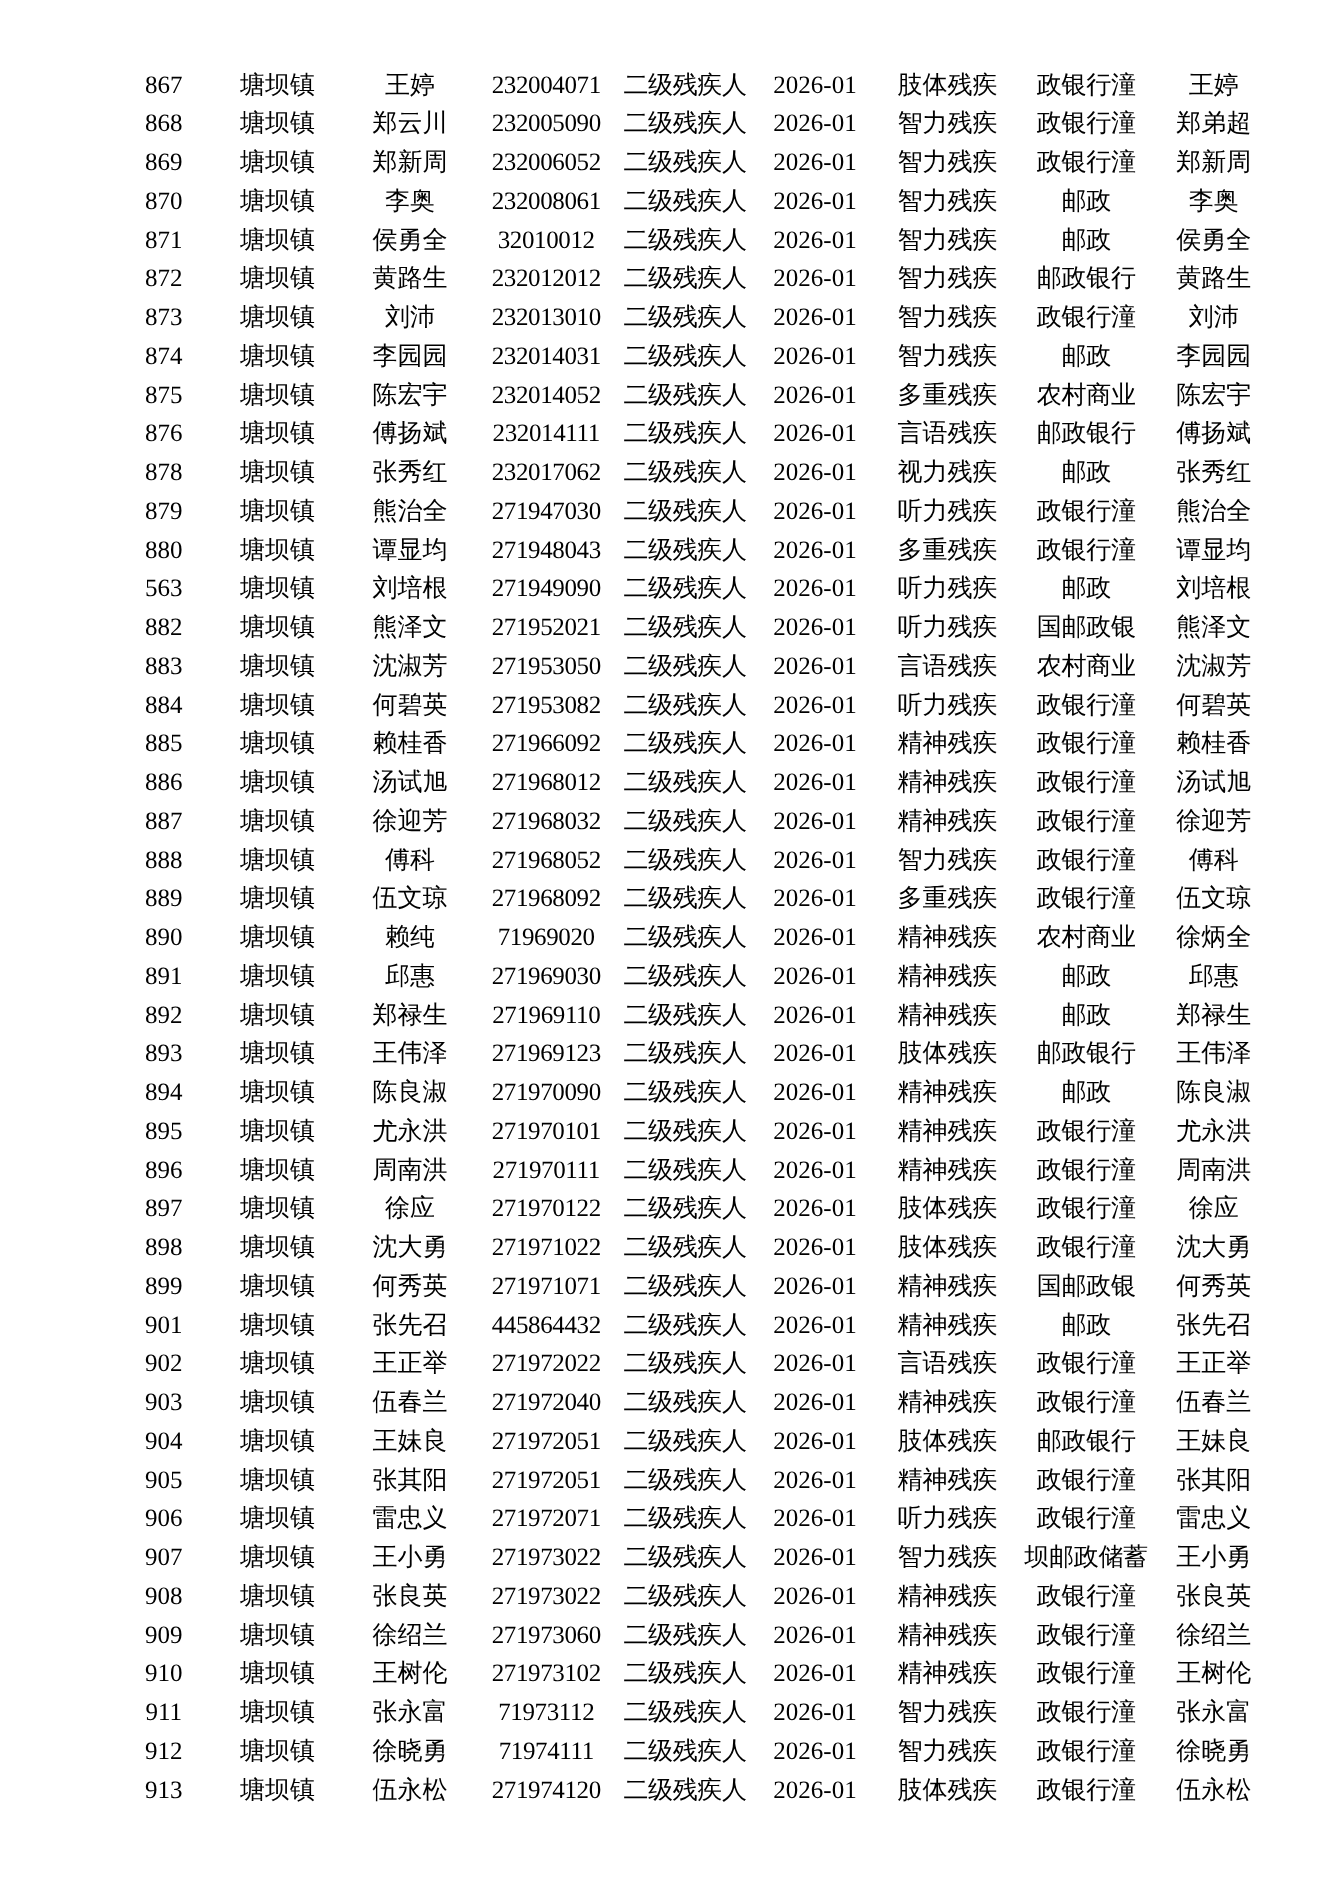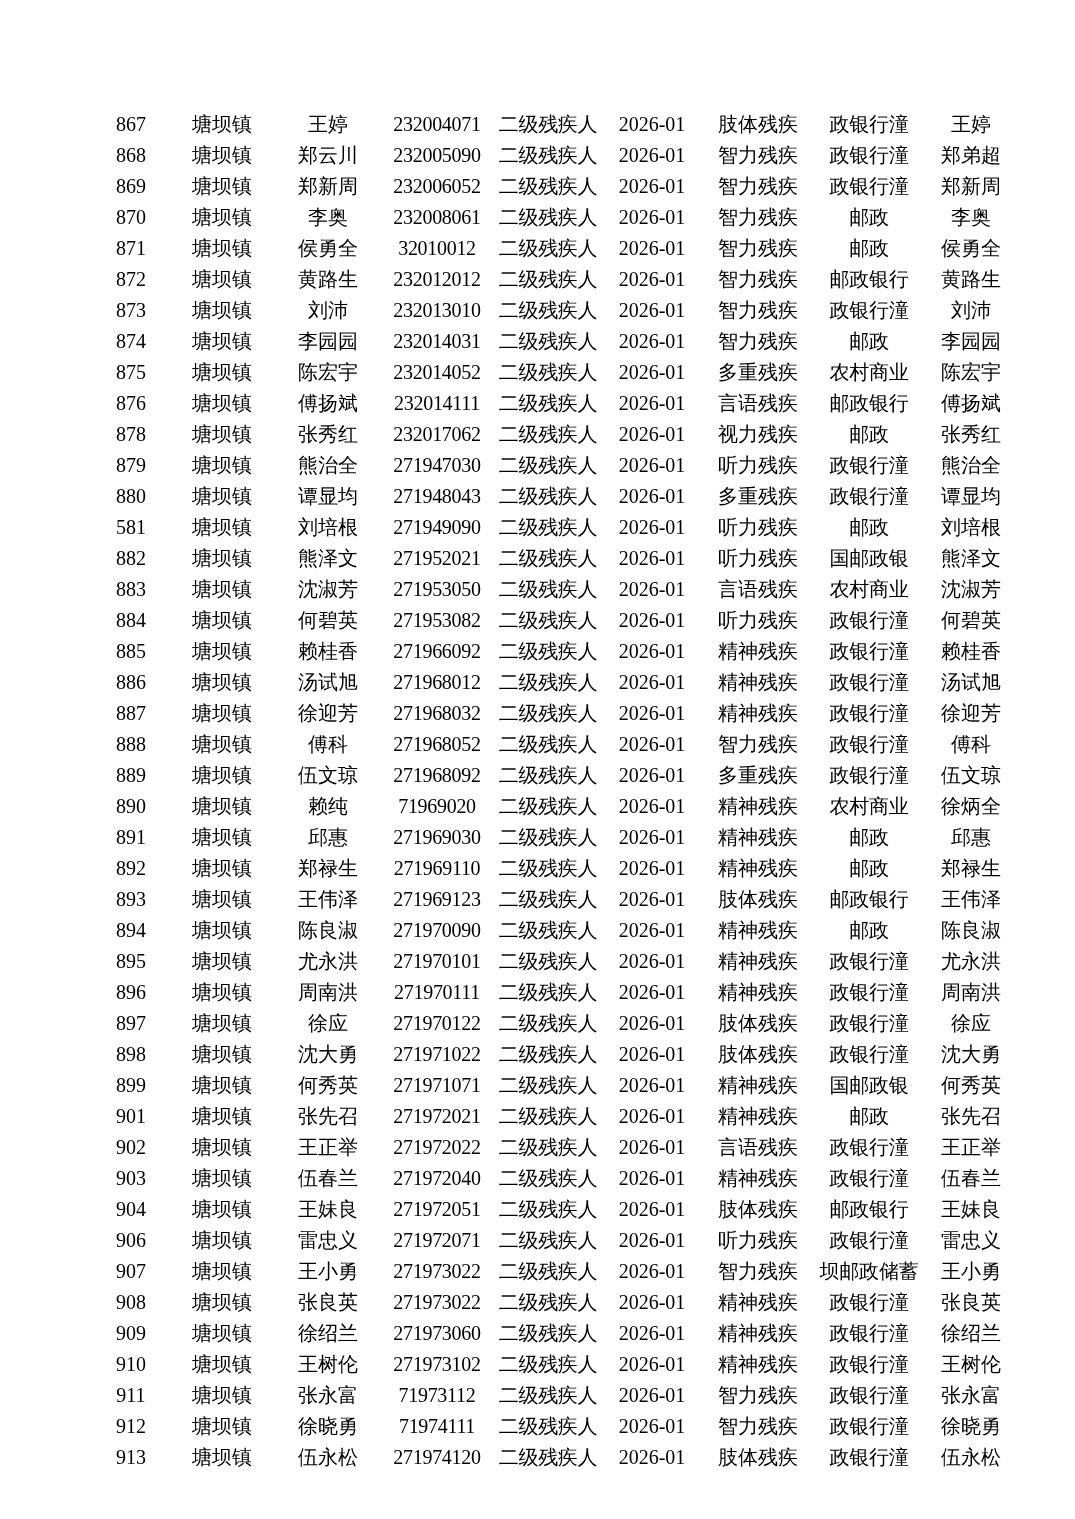--- a/index.html
+++ b/index.html
@@ -12,21 +12,21 @@
     height: 1519px;
     font-family: "Liberation Serif", serif;
     color: #000000;
     overflow: hidden;
   }
   .page {
     position: relative;
     width: 1075px;
     height: 1519px;
     box-sizing: border-box;
-    padding: 108px 94px 0 94px;
+    padding: 52px 94px 0 94px;
   }
   table.roster {
     width: 887px;
     border-collapse: collapse;
     table-layout: fixed;
     font-size: 20px;
     line-height: 1.0;
   }
   table.roster col.c-idx   { width: 74px; }
   table.roster col.c-town  { width: 108px; }
@@ -212,21 +212,21 @@
           <td class="c-town clip">塘坝镇</td>
           <td class="c-name clip">谭显均</td>
           <td class="c-id clip">271948043</td>
           <td class="c-level clip">二级残疾人</td>
           <td class="c-month clip">2026-01</td>
           <td class="c-type clip">多重残疾</td>
           <td class="c-bank clip">政银行潼</td>
           <td class="c-payee clip">谭显均</td>
         </tr>
         <tr>
-          <td class="c-idx clip">581</td>
+          <td class="c-idx clip">563</td>
           <td class="c-town clip">塘坝镇</td>
           <td class="c-name clip">刘培根</td>
           <td class="c-id clip">271949090</td>
           <td class="c-level clip">二级残疾人</td>
           <td class="c-month clip">2026-01</td>
           <td class="c-type clip">听力残疾</td>
           <td class="c-bank clip">邮政</td>
           <td class="c-payee clip">刘培根</td>
         </tr>
         <tr>
@@ -424,21 +424,21 @@
           <td class="c-level clip">二级残疾人</td>
           <td class="c-month clip">2026-01</td>
           <td class="c-type clip">精神残疾</td>
           <td class="c-bank clip">国邮政银</td>
           <td class="c-payee clip">何秀英</td>
         </tr>
         <tr>
           <td class="c-idx clip">901</td>
           <td class="c-town clip">塘坝镇</td>
           <td class="c-name clip">张先召</td>
-          <td class="c-id clip">271972021</td>
+          <td class="c-id clip">445864432</td>
           <td class="c-level clip">二级残疾人</td>
           <td class="c-month clip">2026-01</td>
           <td class="c-type clip">精神残疾</td>
           <td class="c-bank clip">邮政</td>
           <td class="c-payee clip">张先召</td>
         </tr>
         <tr>
           <td class="c-idx clip">902</td>
           <td class="c-town clip">塘坝镇</td>
           <td class="c-name clip">王正举</td>
@@ -463,20 +463,31 @@
         <tr>
           <td class="c-idx clip">904</td>
           <td class="c-town clip">塘坝镇</td>
           <td class="c-name clip">王妹良</td>
           <td class="c-id clip">271972051</td>
           <td class="c-level clip">二级残疾人</td>
           <td class="c-month clip">2026-01</td>
           <td class="c-type clip">肢体残疾</td>
           <td class="c-bank clip">邮政银行</td>
           <td class="c-payee clip">王妹良</td>
+        </tr>
+        <tr>
+          <td class="c-idx clip">905</td>
+          <td class="c-town clip">塘坝镇</td>
+          <td class="c-name clip">张其阳</td>
+          <td class="c-id clip">271972051</td>
+          <td class="c-level clip">二级残疾人</td>
+          <td class="c-month clip">2026-01</td>
+          <td class="c-type clip">精神残疾</td>
+          <td class="c-bank clip">政银行潼</td>
+          <td class="c-payee clip">张其阳</td>
         </tr>
         <tr>
           <td class="c-idx clip">906</td>
           <td class="c-town clip">塘坝镇</td>
           <td class="c-name clip">雷忠义</td>
           <td class="c-id clip">271972071</td>
           <td class="c-level clip">二级残疾人</td>
           <td class="c-month clip">2026-01</td>
           <td class="c-type clip">听力残疾</td>
           <td class="c-bank clip">政银行潼</td>

